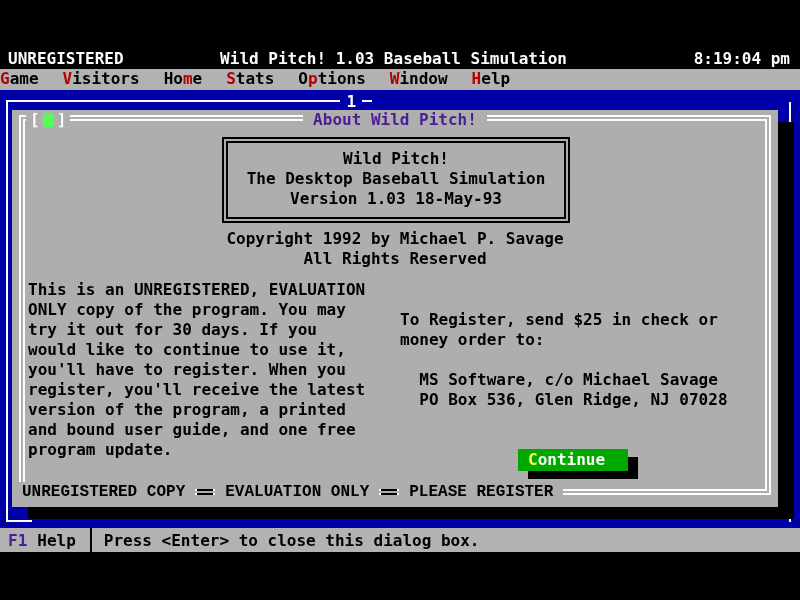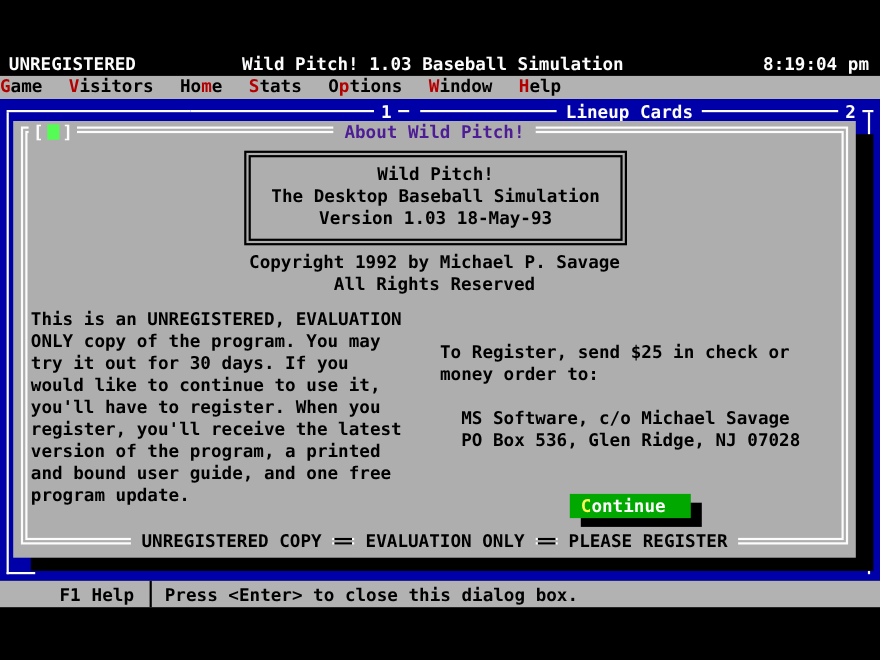--- a/index.html
+++ b/index.html
@@ -78,33 +78,33 @@
   .right-col { left:388px; top:200px; }
   .continue-btn {
     position:absolute; left:506px; top:339px; width:110px; height:22px;
     background:#00a800; color:#fcfcfc; border:none;
     font:inherit; line-height:22px; text-align:left; padding:0 0 3px 10px;
     box-shadow:10px 8px 0 #000; cursor:pointer; white-space:pre;
   }
   .continue-btn .hot { color:#fcfc54; }
   .dlg-footer {
     position:absolute; left:0; right:0; top:372px; height:20px;
-    display:flex; justify-content:center; align-items:center; z-index:2;
+    display:flex; justify-content:flex-start; align-items:center; z-index:2;font-family:Liberation Mono, monospace;
   }
   .dlg-footer .chip { background:#aeaeae; padding:0 10px; line-height:20px; }
   .sep-dline {
     width:16px; height:6px;
     border-top:2px solid #000; border-bottom:2px solid #000;
     background:transparent; margin:0 2px;
   }
   .statusbar {
     position:absolute; left:0; top:528px; width:800px; height:24px;
     background:#b2b2b2; display:flex; align-items:center; white-space:pre;
   }
-  .statusbar .fkey { color:#000000; padding-left:8px;margin-left:46px; }
+  .statusbar .fkey { color:#4c1d95; padding-left:8px; }
   .statusbar .fkey-label { padding-left:10px; }
   .sb-divider {
     width:2px; height:24px; background:#000; margin:0 12px 0 14px;
   }
 </style>
 </head>
 <body>
 
 <div class="titlebar">
   <span class="tb-left">UNREGISTERED</span>
@@ -124,27 +124,20 @@
 
 <div class="desktop">
 
   <div class="win-titlebar" style="left:6px; top:2px; width:366px;">
     <div class="tline"></div>
     <div class="tline"></div>
     <span class="wt-num">1</span>
     <div class="tline-fixed"></div>
   </div>
 
-  <div class="win-titlebar" style="left:382px; top:2px; width:412px;">
-    <div class="tline"></div>
-    <span class="wt-label">Lineup Cards</span>
-    <div class="tline"></div>
-    <span class="wt-num">2</span>
-    <div class="tline-fixed"></div>
-  </div>
 
   <div class="vline" style="left:6px;  top:12px; height:420px;"></div>
   <div class="vline" style="left:789px; top:12px; height:420px;"></div>
   <div class="hline" style="left:6px;  top:430px; width:26px;"></div>
 </div>
 
 <div class="dialog">
   <div class="dialog-frame"></div>
 
   <div class="dlg-title-row">

